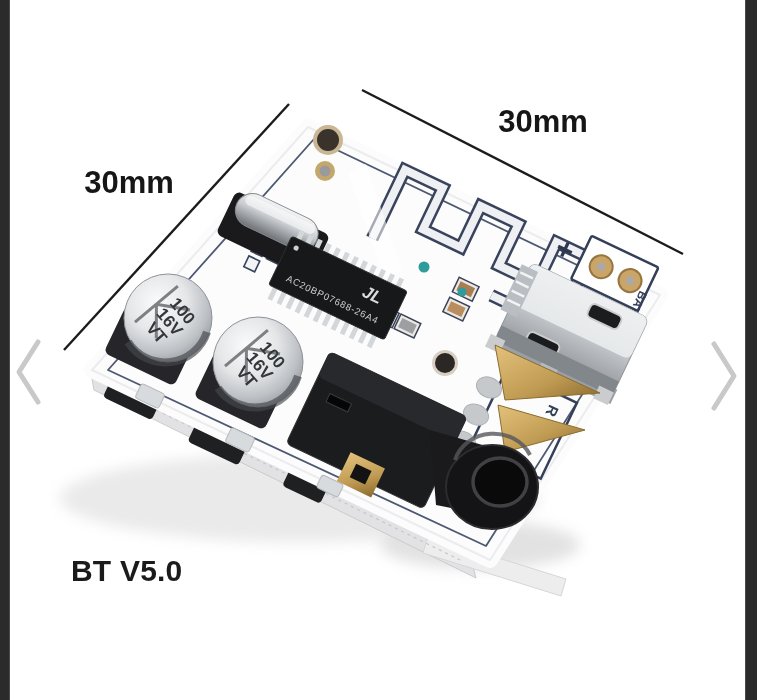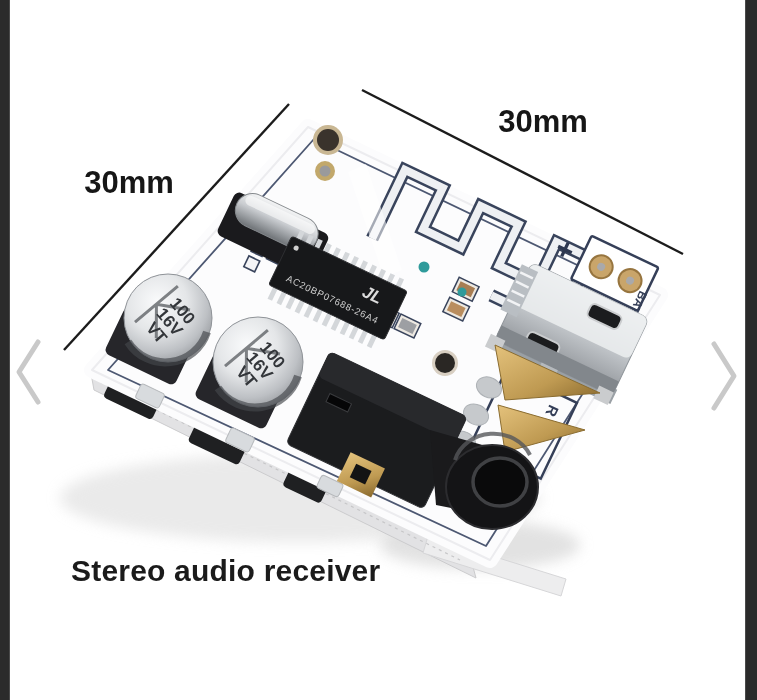--- a/index.html
+++ b/index.html
@@ -248,21 +248,21 @@
       <line x1="362" y1="90" x2="683" y2="254" stroke="#1c1c1c" stroke-width="2.4"></line>
       <text class="dim-label" x="543" y="132" text-anchor="middle">30mm</text>
     </g>
     <g>
       <line x1="289" y1="104" x2="64" y2="350" stroke="#1c1c1c" stroke-width="2.4"></line>
       <text class="dim-label" x="129" y="193" text-anchor="middle">30mm</text>
     </g>
   </svg>
 
   <div class="caption">
-    <div>Stereo audio receiver</div>
+    <div>BT V5.0</div>
   </div>
 
   <button class="navbtn prev" aria-label="previous">
     <svg width="36" height="72" viewBox="0 0 36 72">
       <polyline points="28,6 9,36 28,66" fill="none" stroke="#c9c9c9" stroke-width="5" stroke-linecap="round" stroke-linejoin="round"></polyline>
     </svg>
   </button>
   <button class="navbtn next" aria-label="next">
     <svg width="36" height="76" viewBox="0 0 36 76">
       <polyline points="8,6 28,38 8,70" fill="none" stroke="#c9c9c9" stroke-width="5" stroke-linecap="round" stroke-linejoin="round"></polyline>

